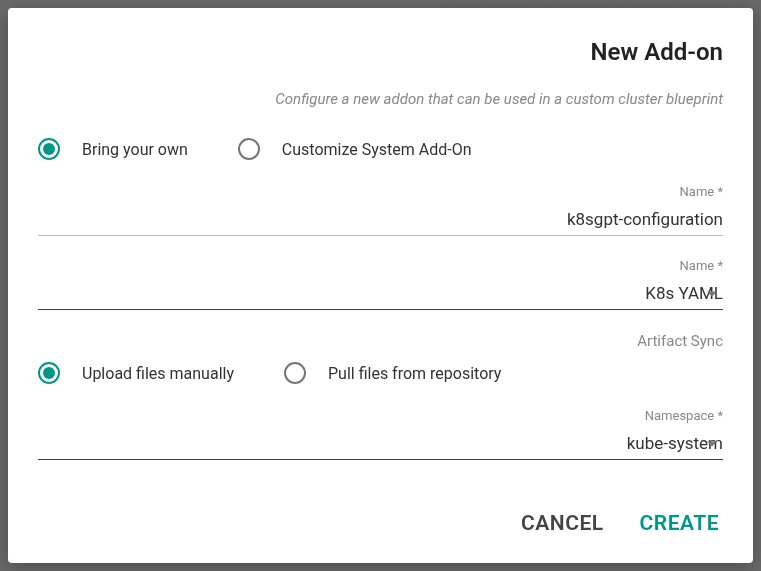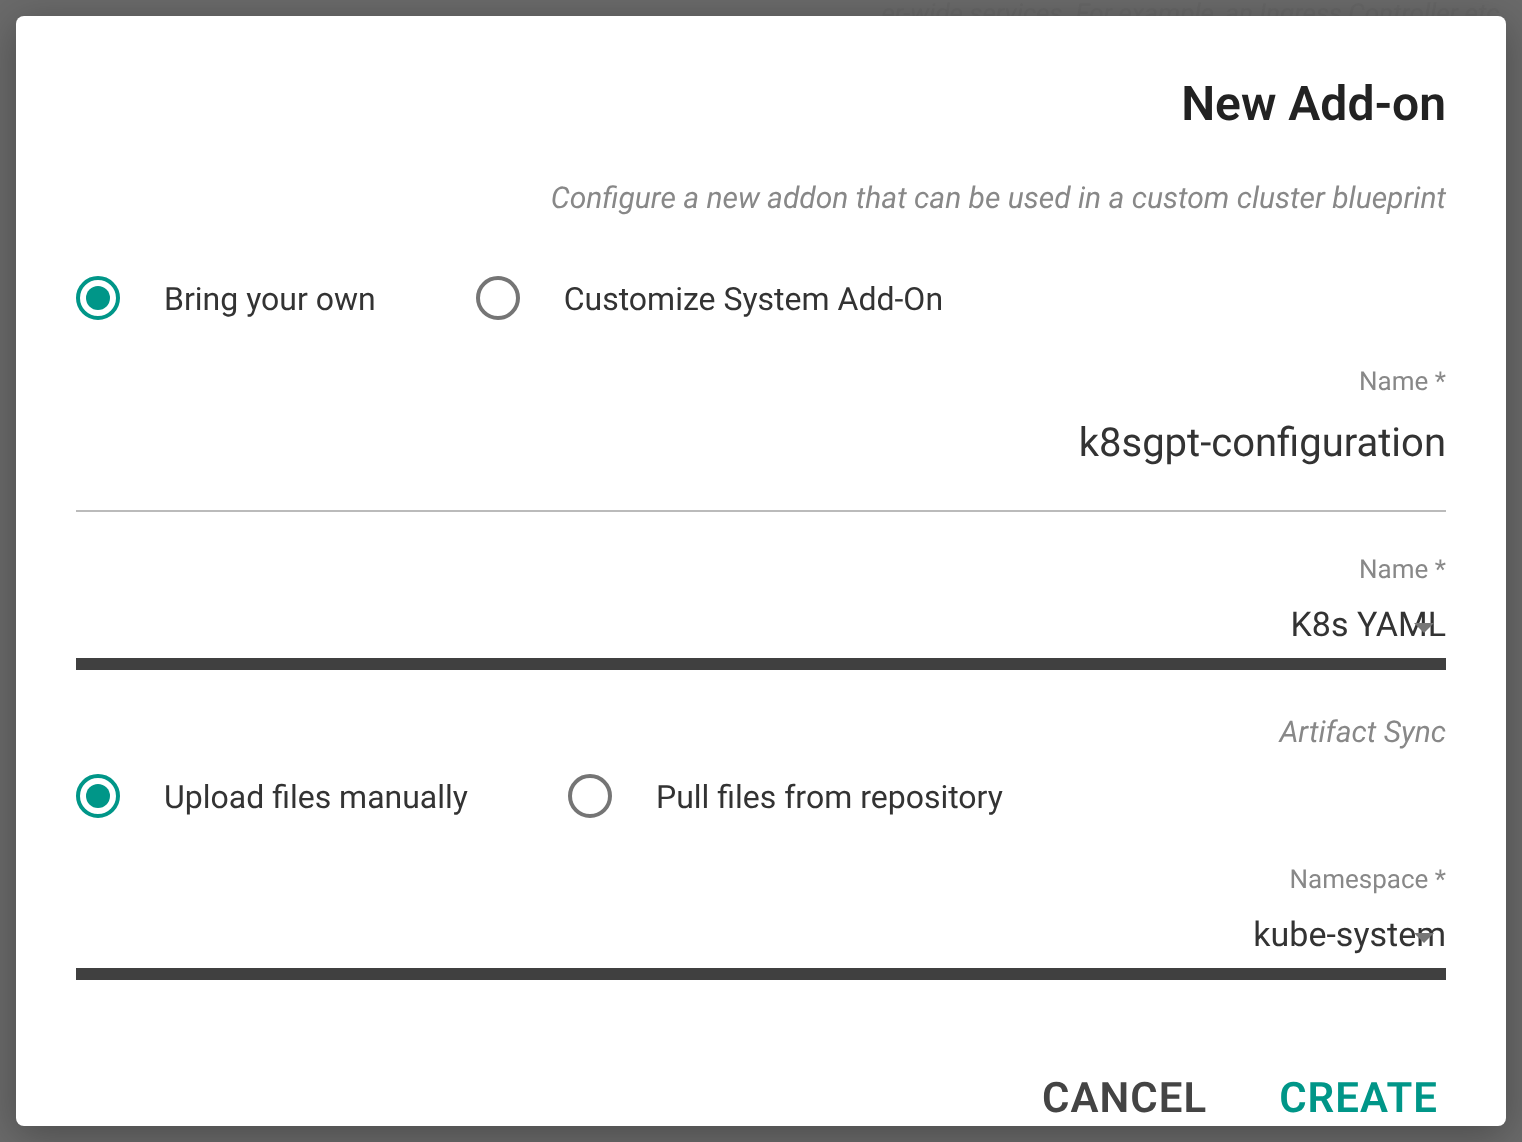--- a/index.html
+++ b/index.html
@@ -97,36 +97,35 @@
       font-size: 13px;
       color: #888;
       margin-bottom: 6px;
       display: block;
     }
     .section-label {
       font-size: 15px;
       color: #888;
       margin-bottom: 12px;
       display: block;
-      font-style: italic;
     }
     .text-input {
       width: 100%;
       border: none;
       border-bottom: 1px solid #bbb;
-      font-size: 20px;
+      font-size: 17px;
       color: #333;
-      padding: 4px 0 22px 0;
+      padding: 4px 0 6px 0;
       outline: none;
       background: transparent;
       font-family: inherit;
     }
     .select-wrapper {
       position: relative;
-      border-bottom: 6px solid #404040;
+      border-bottom: 1px solid #404040;
       padding: 4px 0 6px 0;
       cursor: pointer;
     }
     .select-value {
       font-size: 17px;
       color: #333;
     }
     .select-arrow {
       position: absolute;
       right: 6px;

